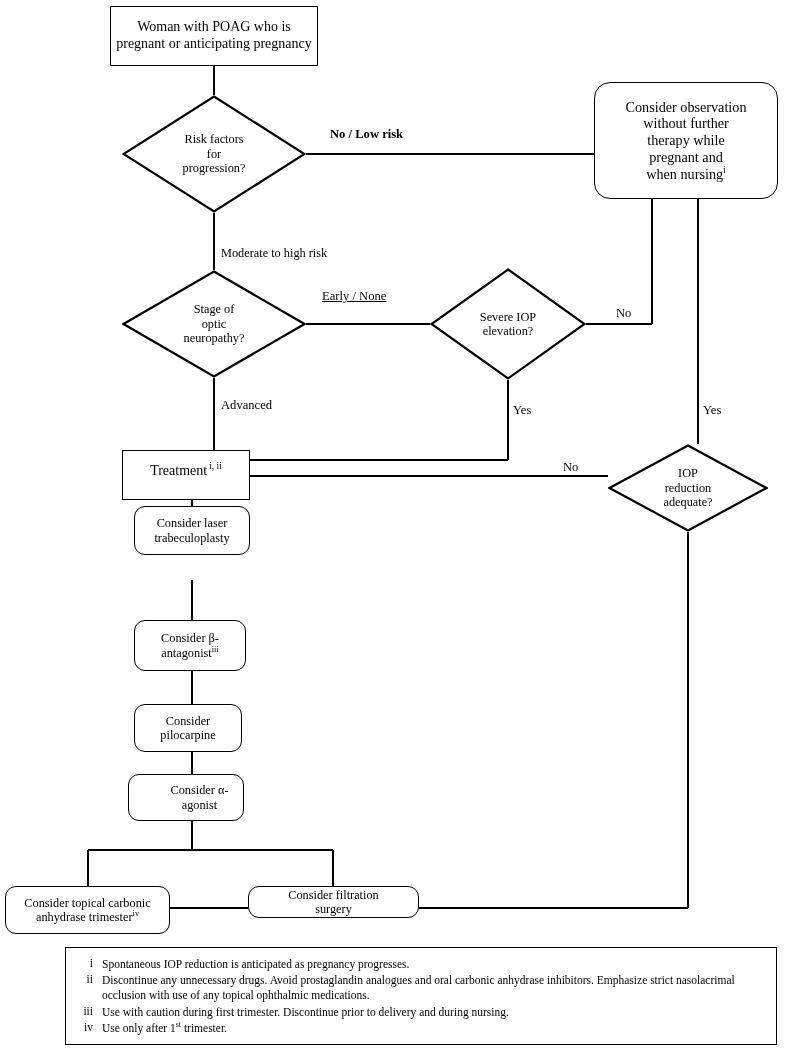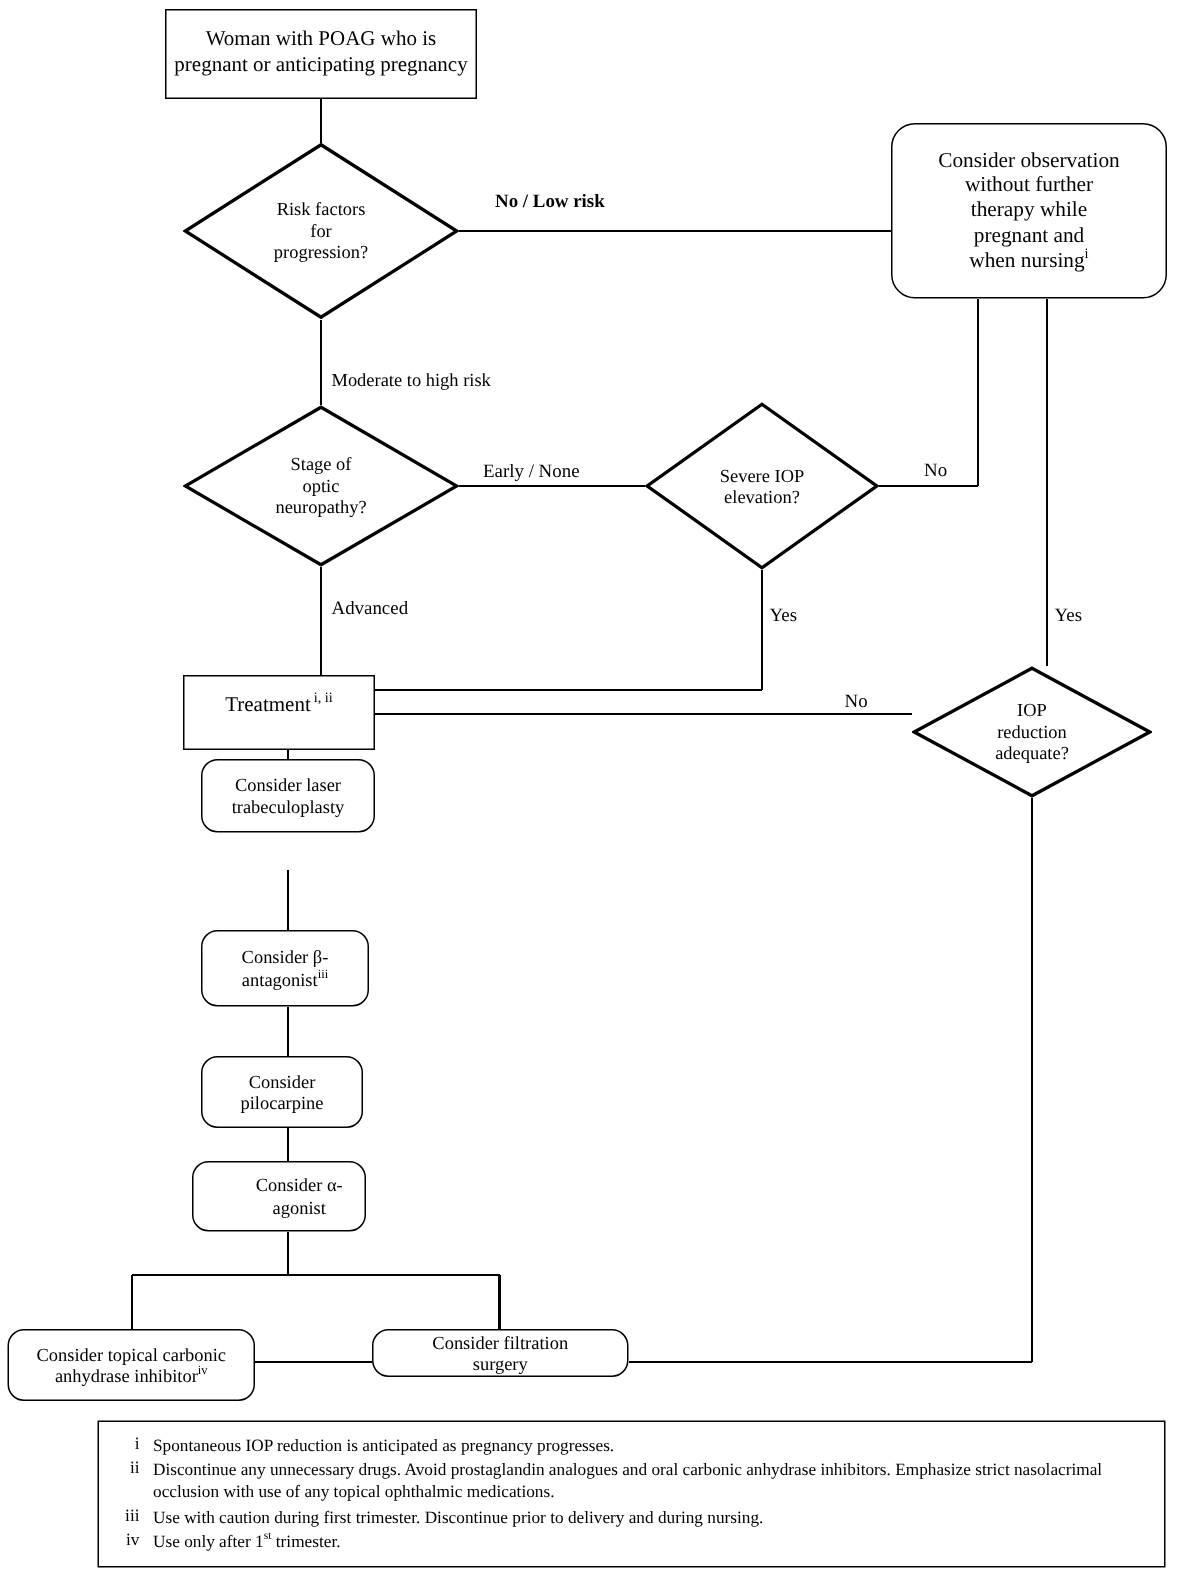--- a/index.html
+++ b/index.html
@@ -232,33 +232,33 @@
     <span class="txt">Consider
 pilocarpine</span>
   </div>
 
   <div class="node round t12" style="left:128px; top:774px; width:116px; height:47px;padding-left:27px;">
     <span class="txt">Consider α-
 agonist</span>
   </div>
 
   <div class="node round t12" style="left:5px; top:886px; width:165px; height:48px;">
-    <span class="txt"><span>Consider topical carbonic</span><br><span>anhydrase inhibitor</span><sup>iv</sup></span>
+    <span class="txt"><span>Consider topical carbonic</span><br><span>anhydrase trimester</span><sup>iv</sup></span>
   </div>
 
   <div class="node round t12" style="left:248px; top:886px; width:171px; height:32px;">
     <span class="txt">Consider filtration
 surgery</span>
   </div>
 
   <div class="edge-label t125" style="left:330px; top:128px;font-weight:bold;">No / Low risk</div>
 
   <div class="edge-label t12" style="left:221px; top:247px;">Moderate to high risk</div>
 
-  <div class="edge-label t125" style="left:322px; top:308px;">Early / None</div>
+  <div class="edge-label t125" style="left:322px; top:290px;text-decoration:underline;">Early / None</div>
 
   <div class="edge-label t125" style="left:616px; top:307px;">No</div>
 
   <div class="edge-label t125" style="left:513px; top:404px;">Yes</div>
 
   <div class="edge-label t125" style="left:221px; top:399px;">Advanced</div>
 
   <div class="edge-label t125" style="left:563px; top:461px;">No</div>
 
   <div class="edge-label t125" style="left:703px; top:404px;">Yes</div>

